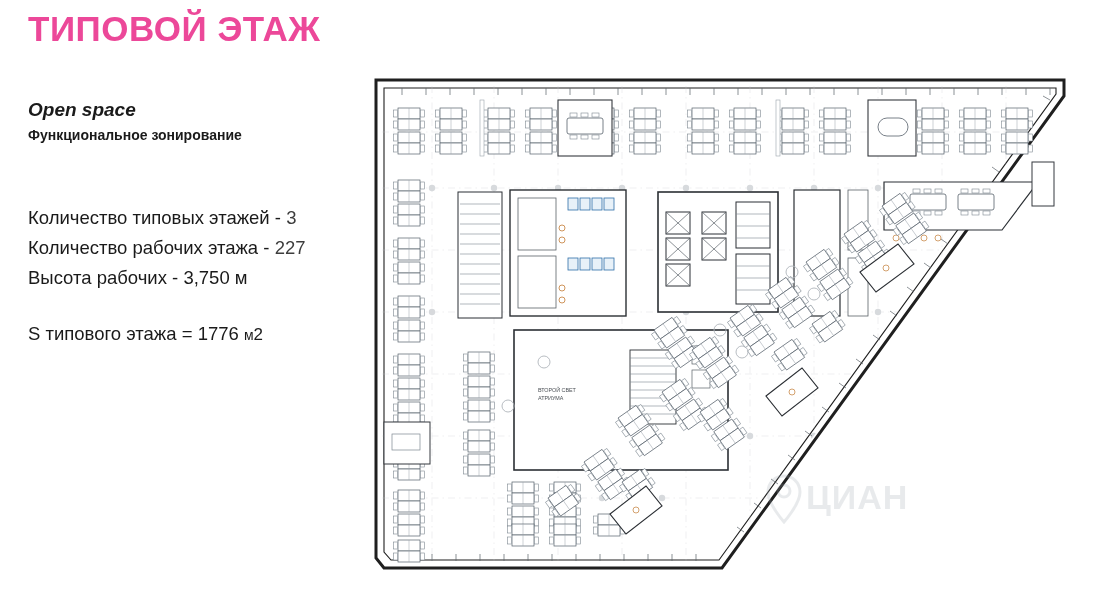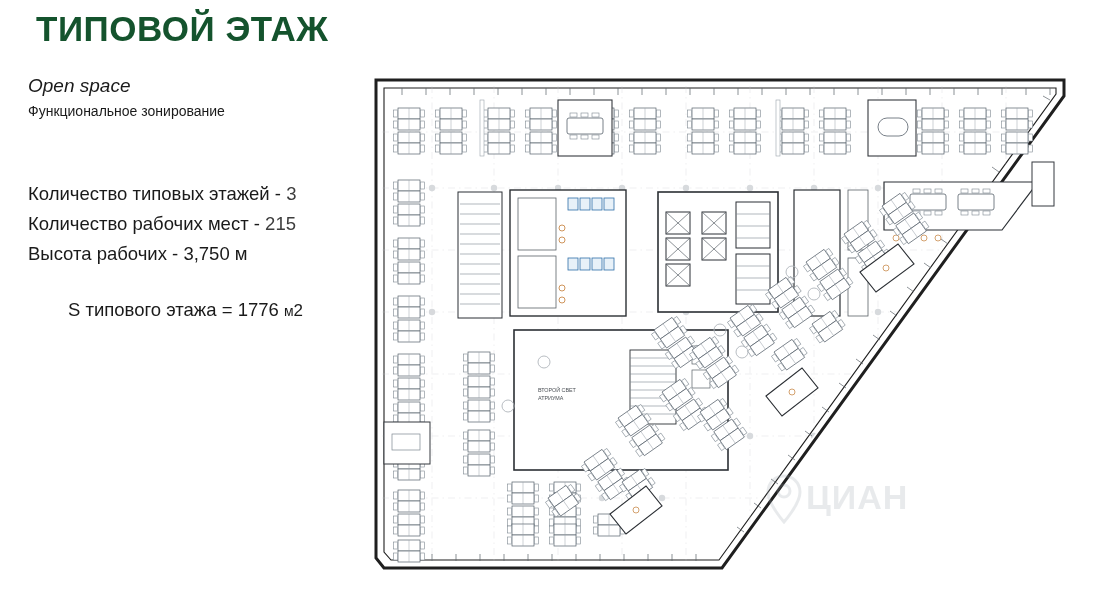--- a/index.html
+++ b/index.html
@@ -22,26 +22,27 @@
     left: 28px;
     top: 10px;
     width: 330px;
   }
 
   #page-title {
     font-size: 35px;
     font-weight: 700;
     letter-spacing: 0.5px;
     line-height: 1.1;
-    margin: 0 0 0 8px;
-    color: #14532d;
+    margin: 0 0 0 0;
+    color: #ec4899;
   }
 
   #subtitle-block {
-    margin-top: 24px;
+    margin-top: 48px;
+    font-weight: bold;
   }
   #subtitle-italic {
     font-size: 19px;
     font-style: italic;
     color: #1a1a1a;
     line-height: 1.35;
   }
   #subtitle-normal {
     font-size: 14px;
     color: #1a1a1a;
@@ -65,21 +66,20 @@
     color: #1a1a1a;
   }
 
   #area-block {
     margin-top: 30px;
   }
   #area-line {
     font-size: 18.5px;
     color: #1a1a1a;
     white-space: nowrap;
-    margin-left: 40px;
   }
   #area-unit-sub {
     font-size: 14px;
     color: #1a1a1a;
   }
 
   
   #floorplan-wrap {
     position: absolute;
     left: 362px;
@@ -126,21 +126,21 @@
     <div id="subtitle-normal">Функциональное зонирование</div>
   </div>
 
   <div id="stats-block">
 
     <div class="stat-line">
       <span>Количество типовых этажей</span><span>&nbsp;</span><span>-</span><span>&nbsp;</span><span class="stat-value">3</span>
     </div>
 
     <div class="stat-line">
-      <span>Количество рабочих мест</span><span>&nbsp;</span><span>-</span><span>&nbsp;</span><span class="stat-value">215</span>
+      <span>Количество рабочих этажа</span><span>&nbsp;</span><span>-</span><span>&nbsp;</span><span class="stat-value">227</span>
     </div>
 
     <div class="stat-line">
       <span>Высота рабочих</span><span>&nbsp;</span><span>-</span><span>&nbsp;</span><span class="stat-value-dark">3,750 м</span>
     </div>
 
   </div>
 
   <div id="area-block">
     <div id="area-line">

